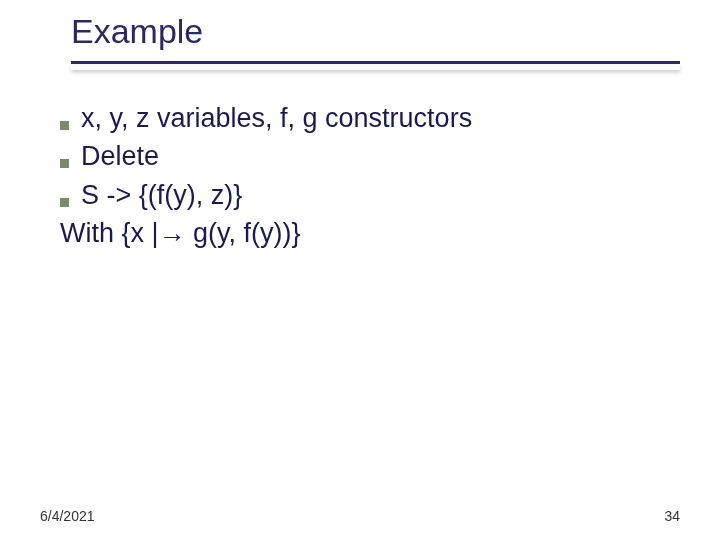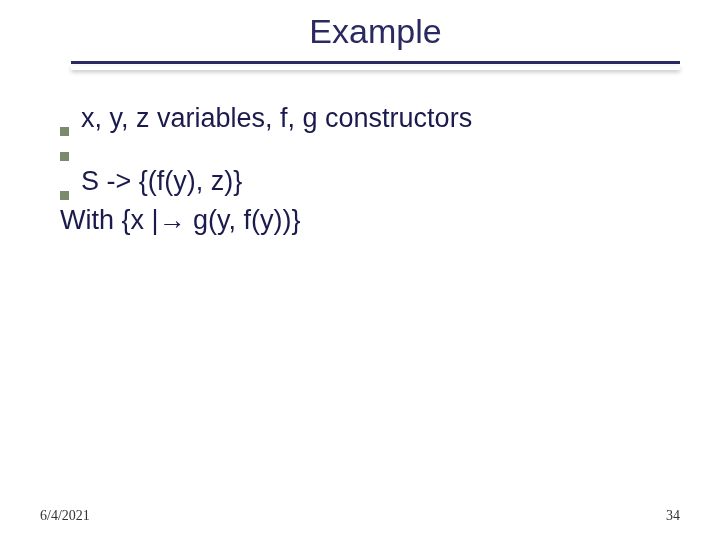--- a/index.html
+++ b/index.html
@@ -17,21 +17,20 @@
     width: 720px;
     height: 540px;
     position: relative;
     box-sizing: border-box;
   }
   .title-area {
     position: absolute;
     top: 12px;
     left: 71px;
     right: 40px;
-    text-align: center;
   }
   .title {
     font-size: 34px;
     font-weight: 400;
     color: #2a2a60;
     margin: 0;
     padding-bottom: 4px;
   }
   .title-rule {
     margin-top: 6px;
@@ -55,21 +54,21 @@
     position: absolute;
     top: 100px;
     left: 60px;
     right: 40px;
     font-size: 27px;
     line-height: 1.35;
     color: #1a1a4d;
   }
   .bullet {
     display: flex;
-    align-items: flex-end;
+    align-items: center;
     margin-bottom: 2px;
   }
   .sq {
     width: 9px;
     height: 9px;
     background: #7a8a6a;
     margin-top: 14px;
     margin-right: 12px;
     flex: 0 0 auto;
   }
@@ -78,40 +77,41 @@
   }
   .footer {
     position: absolute;
     bottom: 16px;
     left: 40px;
     right: 40px;
     display: flex;
     justify-content: space-between;
     font-size: 14px;
     color: #333;
-    font-family: Liberation Serif, serif;
+    font-family: Liberation Sans, sans-serif;
   }
 </style>
 </head>
 <body>
 
 <div class="slide">
 
   <div class="title-area">
     <h1 class="title">Example</h1>
     <div class="title-rule"></div>
   </div>
 
   <div class="content">
     <div class="bullet">
       <span class="sq"></span>
       <span>x, y, z variables, f, g constructors</span>
     </div>
     <div class="bullet">
       <span class="sq"></span>
+      <span>Delete</span>
     </div>
     <div class="bullet">
       <span class="sq"></span>
       <span>S -&gt; {(f(y), z)}</span>
     </div>
     <div class="bline">With {x |→ g(y, f(y))}</div>
   </div>
 
   <div class="footer">
     <span>6/4/2021</span>

